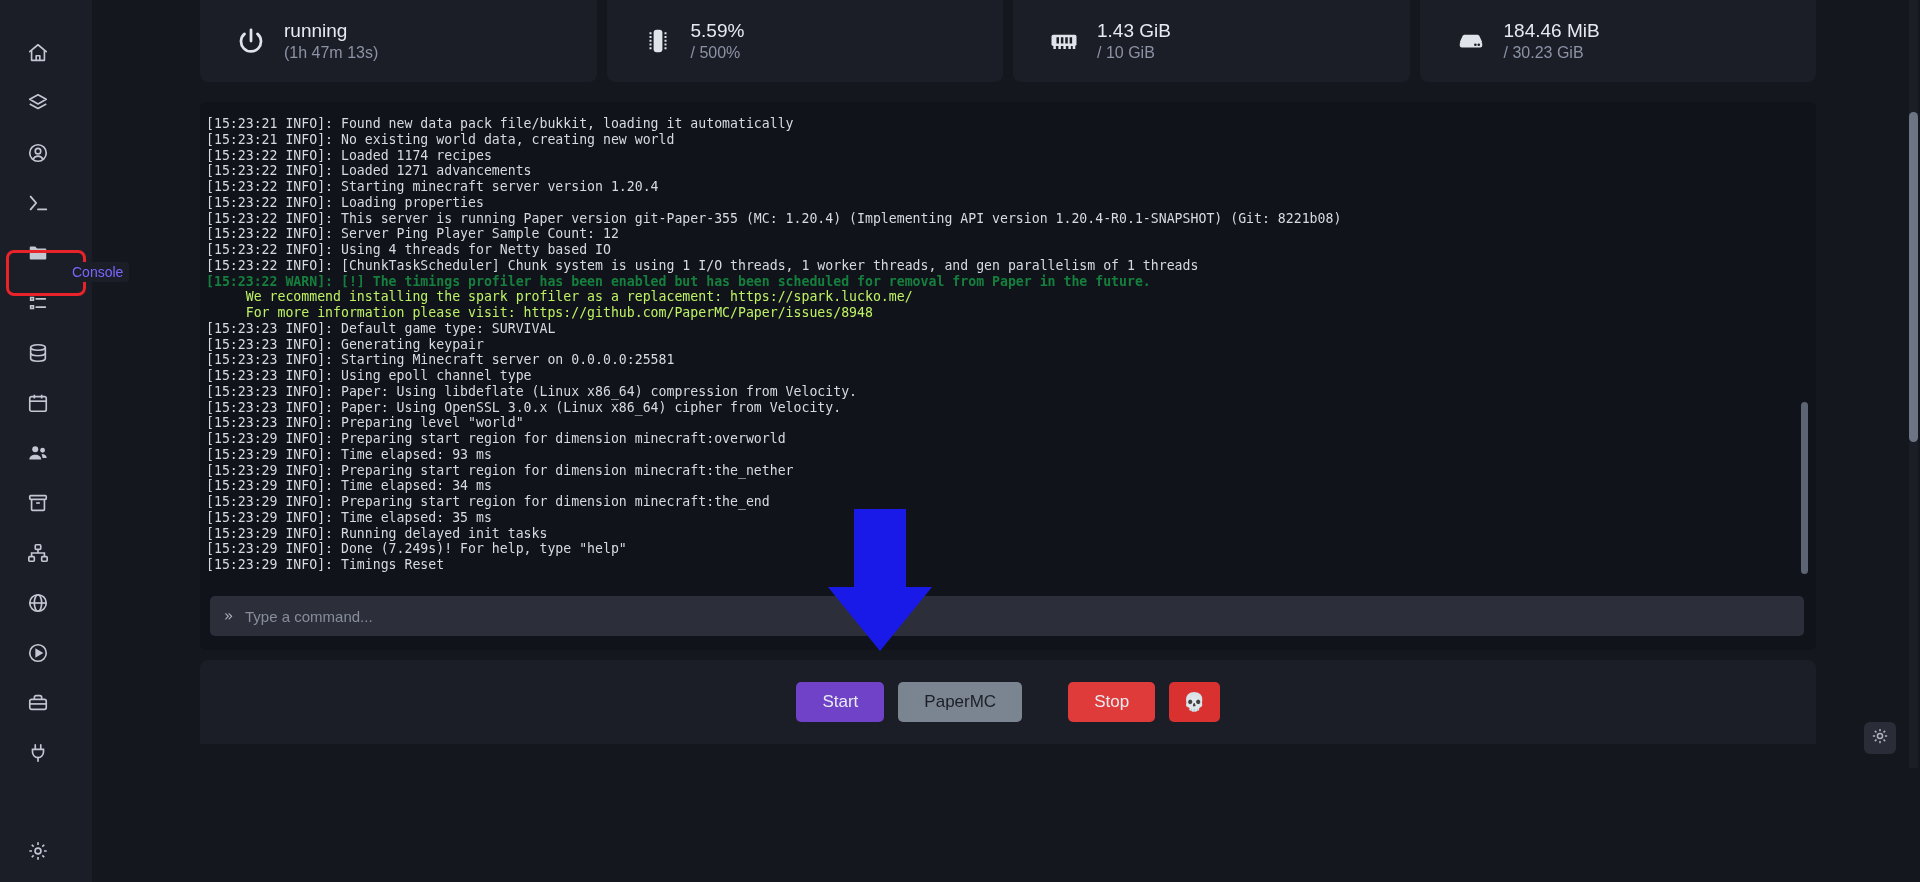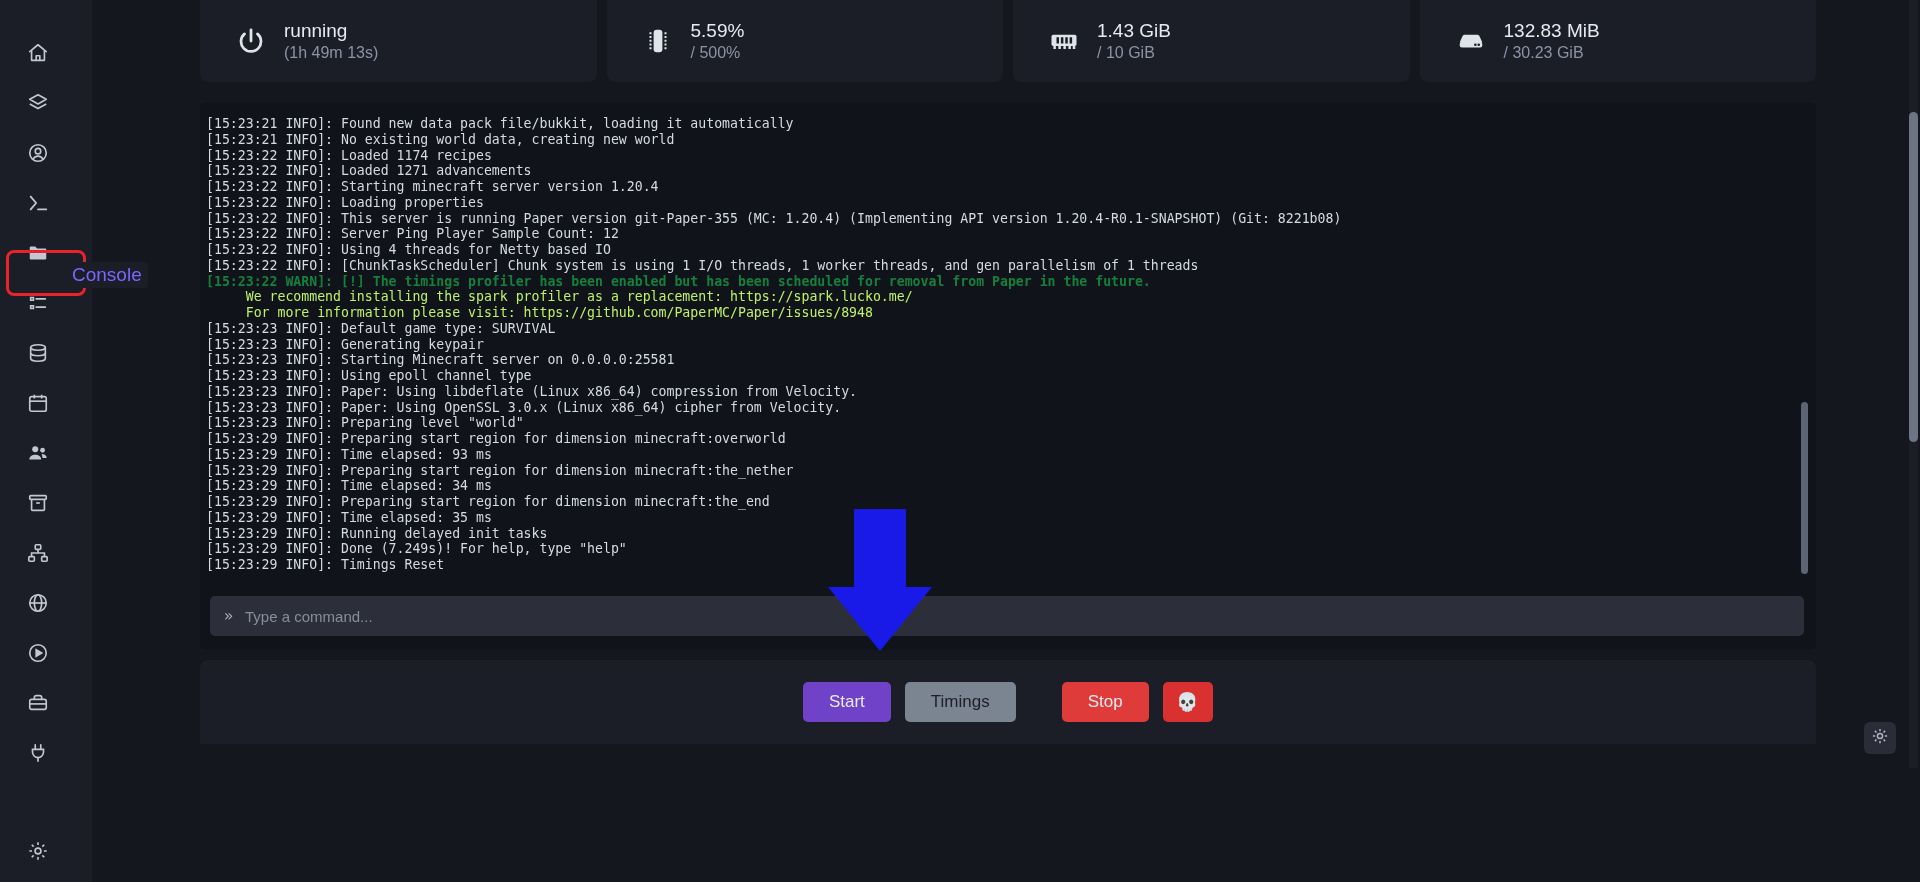--- a/index.html
+++ b/index.html
@@ -35,21 +35,21 @@
     width: 80px; height: 46px;
     border: 3px solid #e8232a;
     border-radius: 8px;
     pointer-events: none;
   }
   .side-tooltip {
     position: absolute;
     left: 66px; top: 262px;
     background: #1b1d27;
     color: #7b66ff;
-    font-size: 19px;
+    font-size: 14px;
     padding: 2px 6px;
     white-space: nowrap;
     border-radius: 3px;
   }
 
   
   .main {
     flex: 1 1 auto; height: 768px;
     position: relative;
     overflow: hidden;
@@ -372,21 +372,21 @@
 
       <div class="stat-card">
         <span class="stat-icon">
           <svg viewBox="0 0 24 24" fill="none" stroke="currentColor" stroke-width="2.2" stroke-linecap="round">
             <path d="M12 3v9"></path>
               <path d="M6.8 6.3a8 8 0 1 0 10.4 0"></path>
           </svg>
         </span>
         <span class="stat-text">
           <span class="stat-primary">running</span>
-          <span class="stat-secondary">(1h 49m 13s)</span>
+          <span class="stat-secondary">(1h 47m 13s)</span>
         </span>
       </div>
 
       <div class="stat-card">
         <span class="stat-icon">
           <svg viewBox="0 0 24 24" fill="currentColor">
             <rect x="8.5" y="3" width="7" height="18" rx="2.4"></rect>
             <rect x="5.2" y="5" width="1.6" height="1.6"></rect>
               <rect x="5.2" y="8" width="1.6" height="1.6"></rect>
             <rect x="5.2" y="11" width="1.6" height="1.6"></rect>
@@ -429,21 +429,21 @@
       <div class="stat-card">
         <span class="stat-icon">
           <svg viewBox="0 0 24 24" fill="currentColor">
             <path d="M5 8.5 C5.4 7.4 6.2 7 7.2 7h9.6c1 0 1.8.4 2.2 1.5L21 13H3z"></path>
             <rect x="3" y="12.6" width="18" height="4.6" rx="1.6"></rect>
             <circle cx="15.5" cy="15" r="1.05" fill="#1b1d27"></circle>
             <circle cx="18.2" cy="15" r="1.05" fill="#1b1d27"></circle>
           </svg>
         </span>
         <span class="stat-text">
-          <span class="stat-primary">132.83 MiB</span>
+          <span class="stat-primary">184.46 MiB</span>
           <span class="stat-secondary">/ 30.23 GiB</span>
         </span>
       </div>
 
     </section>
 
     <section class="console-wrap">
       <div class="console-log" id="console-log"><div class="log-line">[15:23:21 INFO]: Found new data pack file/bukkit, loading it automatically</div><div class="log-line">[15:23:21 INFO]: No existing world data, creating new world</div><div class="log-line">[15:23:22 INFO]: Loaded 1174 recipes</div><div class="log-line">[15:23:22 INFO]: Loaded 1271 advancements</div><div class="log-line">[15:23:22 INFO]: Starting minecraft server version 1.20.4</div><div class="log-line">[15:23:22 INFO]: Loading properties</div><div class="log-line">[15:23:22 INFO]: This server is running Paper version git-Paper-355 (MC: 1.20.4) (Implementing API version 1.20.4-R0.1-SNAPSHOT) (Git: 8221b08)</div><div class="log-line">[15:23:22 INFO]: Server Ping Player Sample Count: 12</div><div class="log-line">[15:23:22 INFO]: Using 4 threads for Netty based IO</div><div class="log-line">[15:23:22 INFO]: [ChunkTaskScheduler] Chunk system is using 1 I/O threads, 1 worker threads, and gen parallelism of 1 threads</div><div class="log-line warn">[15:23:22 WARN]: [!] The timings profiler has been enabled but has been scheduled for removal from Paper in the future.</div><div class="log-line warncont">     We recommend installing the spark profiler as a replacement: https://spark.lucko.me/</div><div class="log-line warncont">     For more information please visit: https://github.com/PaperMC/Paper/issues/8948</div><div class="log-line">[15:23:23 INFO]: Default game type: SURVIVAL</div><div class="log-line">[15:23:23 INFO]: Generating keypair</div><div class="log-line">[15:23:23 INFO]: Starting Minecraft server on 0.0.0.0:25581</div><div class="log-line">[15:23:23 INFO]: Using epoll channel type</div><div class="log-line">[15:23:23 INFO]: Paper: Using libdeflate (Linux x86_64) compression from Velocity.</div><div class="log-line">[15:23:23 INFO]: Paper: Using OpenSSL 3.0.x (Linux x86_64) cipher from Velocity.</div><div class="log-line">[15:23:23 INFO]: Preparing level "world"</div><div class="log-line">[15:23:29 INFO]: Preparing start region for dimension minecraft:overworld</div><div class="log-line">[15:23:29 INFO]: Time elapsed: 93 ms</div><div class="log-line">[15:23:29 INFO]: Preparing start region for dimension minecraft:the_nether</div><div class="log-line">[15:23:29 INFO]: Time elapsed: 34 ms</div><div class="log-line">[15:23:29 INFO]: Preparing start region for dimension minecraft:the_end</div><div class="log-line">[15:23:29 INFO]: Time elapsed: 35 ms</div><div class="log-line">[15:23:29 INFO]: Running delayed init tasks</div><div class="log-line">[15:23:29 INFO]: Done (7.249s)! For help, type "help"</div><div class="log-line">[15:23:29 INFO]: Timings Reset</div></div>
 
       <div class="console-scrollbar">
@@ -451,21 +451,21 @@
       </div>
 
       <div class="cmd-bar">
         <span class="cmd-prompt">»</span>
         <input class="cmd-input" type="text" placeholder="Type a command..." style="">
       </div>
     </section>
 
     <section class="actions">
       <button class="btn btn-start">Start</button>
-      <button class="btn btn-restart">Timings</button>
+      <button class="btn btn-restart">PaperMC</button>
       <button class="btn btn-stop">Stop</button>
       <button class="btn btn-kill">💀</button>
     </section>
 
     <div class="fab">
       <span>
         <svg viewBox="0 0 24 24" fill="none" stroke="currentColor" stroke-width="2">
           <circle cx="12" cy="12" r="3.4"></circle>
           <path d="M12 2.5v3M12 18.5v3M2.5 12h3M18.5 12h3M5.2 5.2l2.1 2.1M16.7 16.7l2.1 2.1M18.8 5.2l-2.1 2.1M7.3 16.7l-2.1 2.1"></path>
         </svg>

